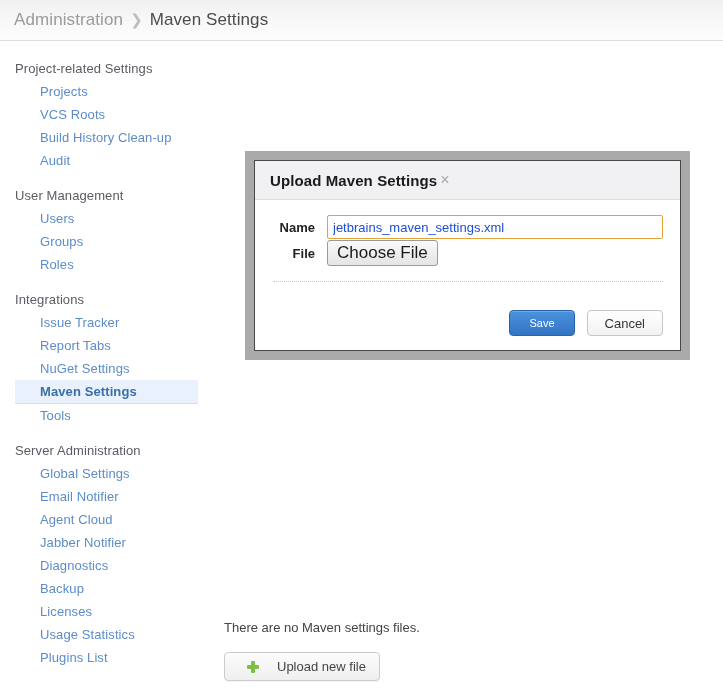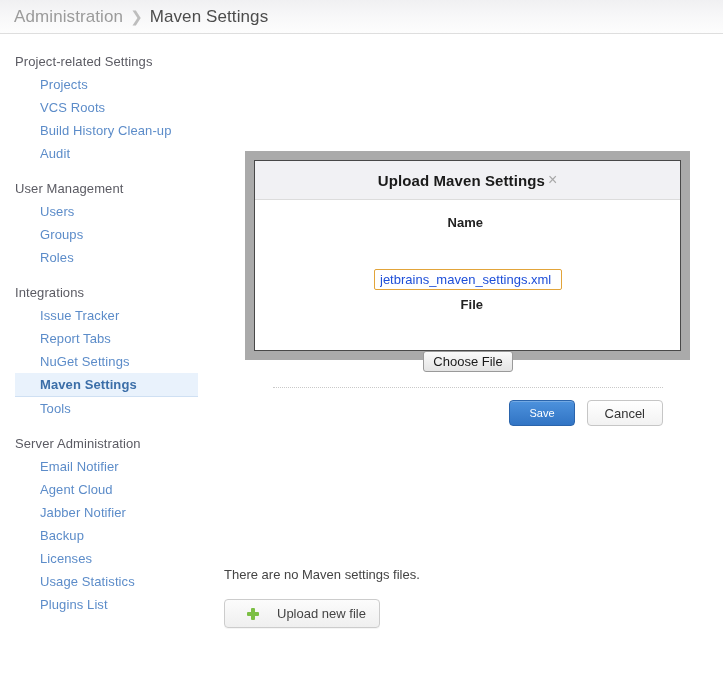--- a/index.html
+++ b/index.html
@@ -13,21 +13,21 @@
     background: #ffffff;
     font-family: "Liberation Sans", sans-serif;
     font-size: 13px;
     color: #333333;
     overflow: hidden;
     position: relative;
   }
 
   
   #app-header {
-    height: 34px;
+    height: 41px;
     background: linear-gradient(to bottom, #f0f0f2 0%, #f7f7f8 45%, #fdfdfd 100%);
     border-bottom: 1px solid #dedede;
     box-sizing: border-box;
     display: flex;
     align-items: center;
     padding-left: 14px;
   }
   #breadcrumb {
     display: flex;
     align-items: baseline;
@@ -152,21 +152,21 @@
     display: flex;
     flex-direction: column;
   }
   #modal-header {
     background: #f1f1f4;
     border-bottom: 1px solid #dcdcdc;
     height: 39px;
     flex: 0 0 39px;
     display: flex;
     align-items: center;
-    justify-content: center;
+    justify-content: flex-start;
     padding: 0 12px 0 15px;
     box-sizing: border-box;
   }
   #modal-title {
     font-size: 15px;
     font-weight: bold;
     color: #1a1a1a;
     letter-spacing: .1px;
   }
   #modal-close-button {
@@ -181,22 +181,21 @@
   }
 
   #modal-body {
     flex: 1;
     padding: 15px 17px 0 18px;
     box-sizing: border-box;
   }
   .form-row {
     display: flex;
     align-items: center;
-    margin-bottom: 7px;
-    flex-direction: column;
+    margin-bottom: 1px;
   }
   .form-label {
     width: 54px;
     flex: 0 0 54px;
     text-align: right;
     padding-right: 12px;
     font-weight: bold;
     font-size: 13px;
     color: #222222;
     box-sizing: border-box;
@@ -212,21 +211,21 @@
     color: #1d4ed8;
     box-sizing: border-box;
     outline: none;
     background: #ffffff;
   }
   #choose-file-button {
     background: linear-gradient(to bottom, #fafafa 0%, #e4e4e4 100%);
     border: 1px solid #9a9a9a;
     border-radius: 3px;
     padding: 2px 9px;
-    font-size: 13px;
+    font-size: 17px;
     color: #1a1a1a;
     font-family: "Liberation Sans", sans-serif;
     cursor: pointer;
   }
   #modal-separator {
     border: none;
     border-top: 1px dotted #c9c9c9;
     margin: 15px 0 0 0;
   }
   #modal-footer {
@@ -288,23 +287,25 @@
       <div class="nav-group">
         <div class="nav-group-title">Integrations</div>
         <a class="nav-item">Issue Tracker</a>
         <a class="nav-item">Report Tabs</a>
         <a class="nav-item">NuGet Settings</a>
         <a class="nav-item selected">Maven Settings</a>
         <a class="nav-item">Tools</a>
       </div>
       <div class="nav-group">
         <div class="nav-group-title">Server Administration</div>
+        <a class="nav-item">Global Settings</a>
         <a class="nav-item">Email Notifier</a>
         <a class="nav-item">Agent Cloud</a>
         <a class="nav-item">Jabber Notifier</a>
+        <a class="nav-item">Diagnostics</a>
         <a class="nav-item">Backup</a>
         <a class="nav-item">Licenses</a>
         <a class="nav-item">Usage Statistics</a>
         <a class="nav-item">Plugins List</a>
       </div>
     </nav>
 
   <main id="main">
     <div id="empty-message">There are no Maven settings files.</div>
 

